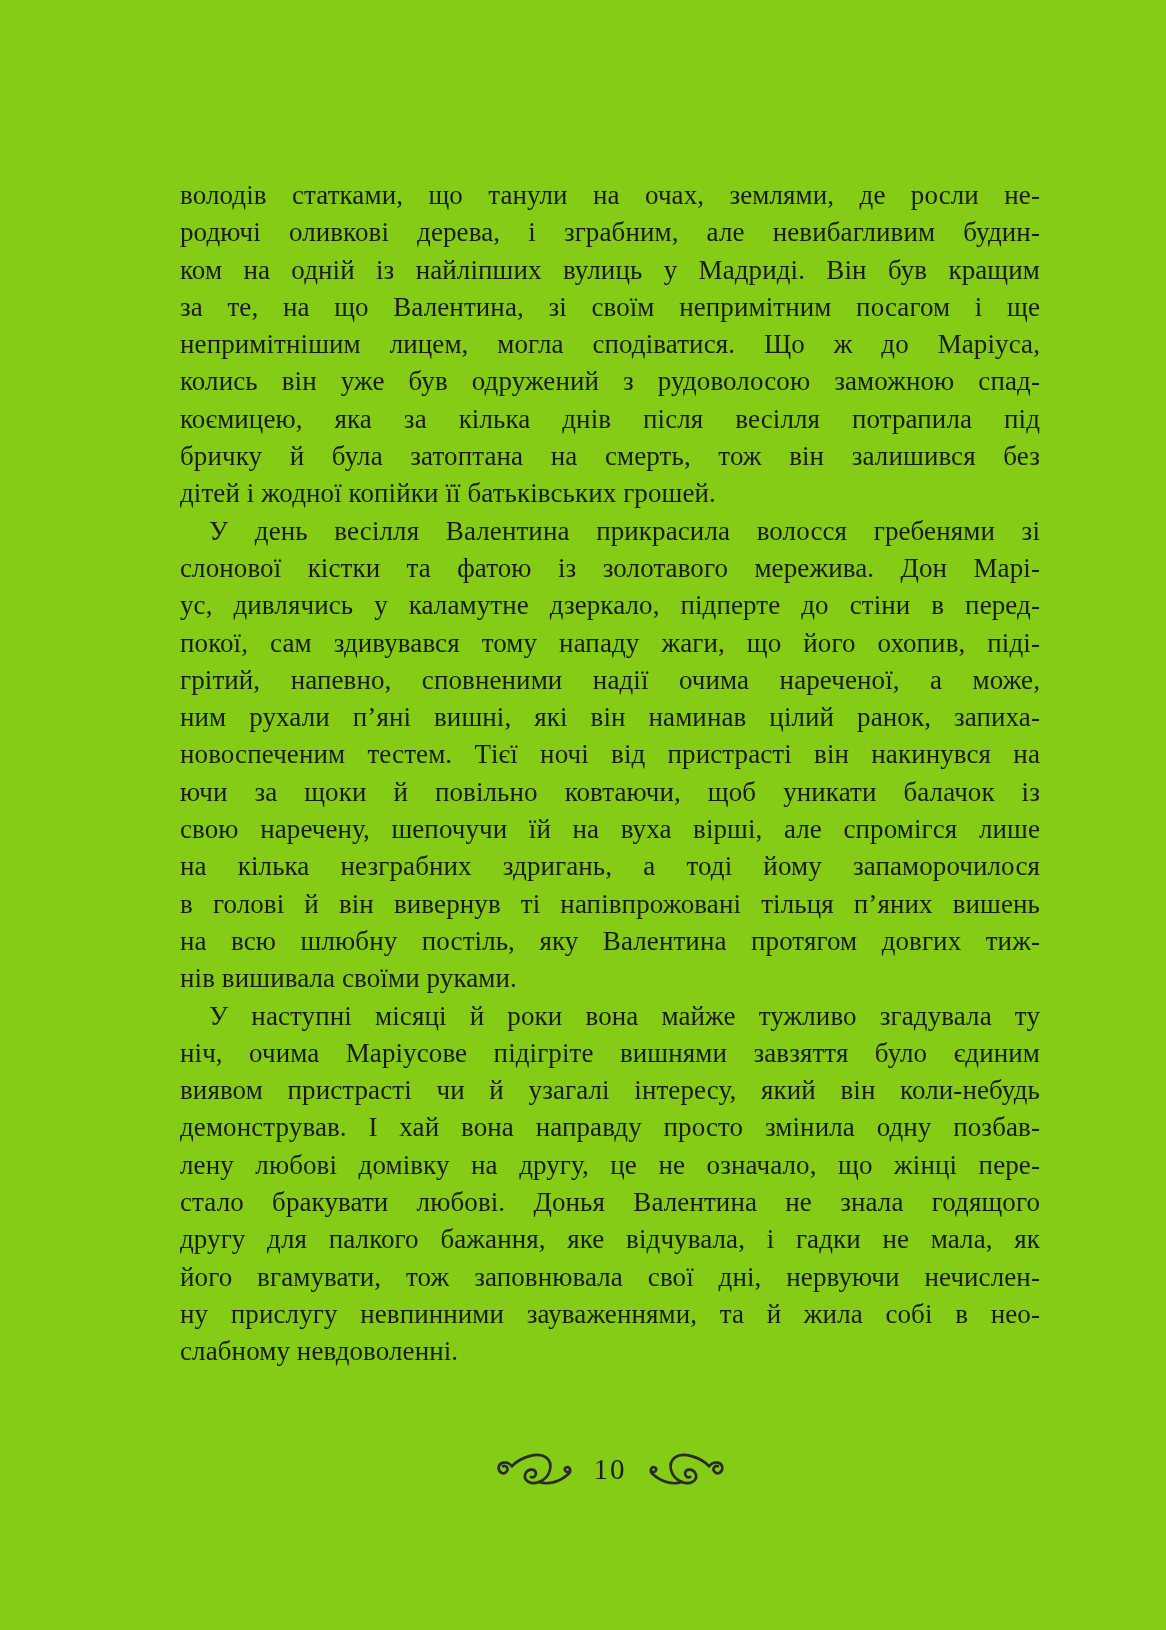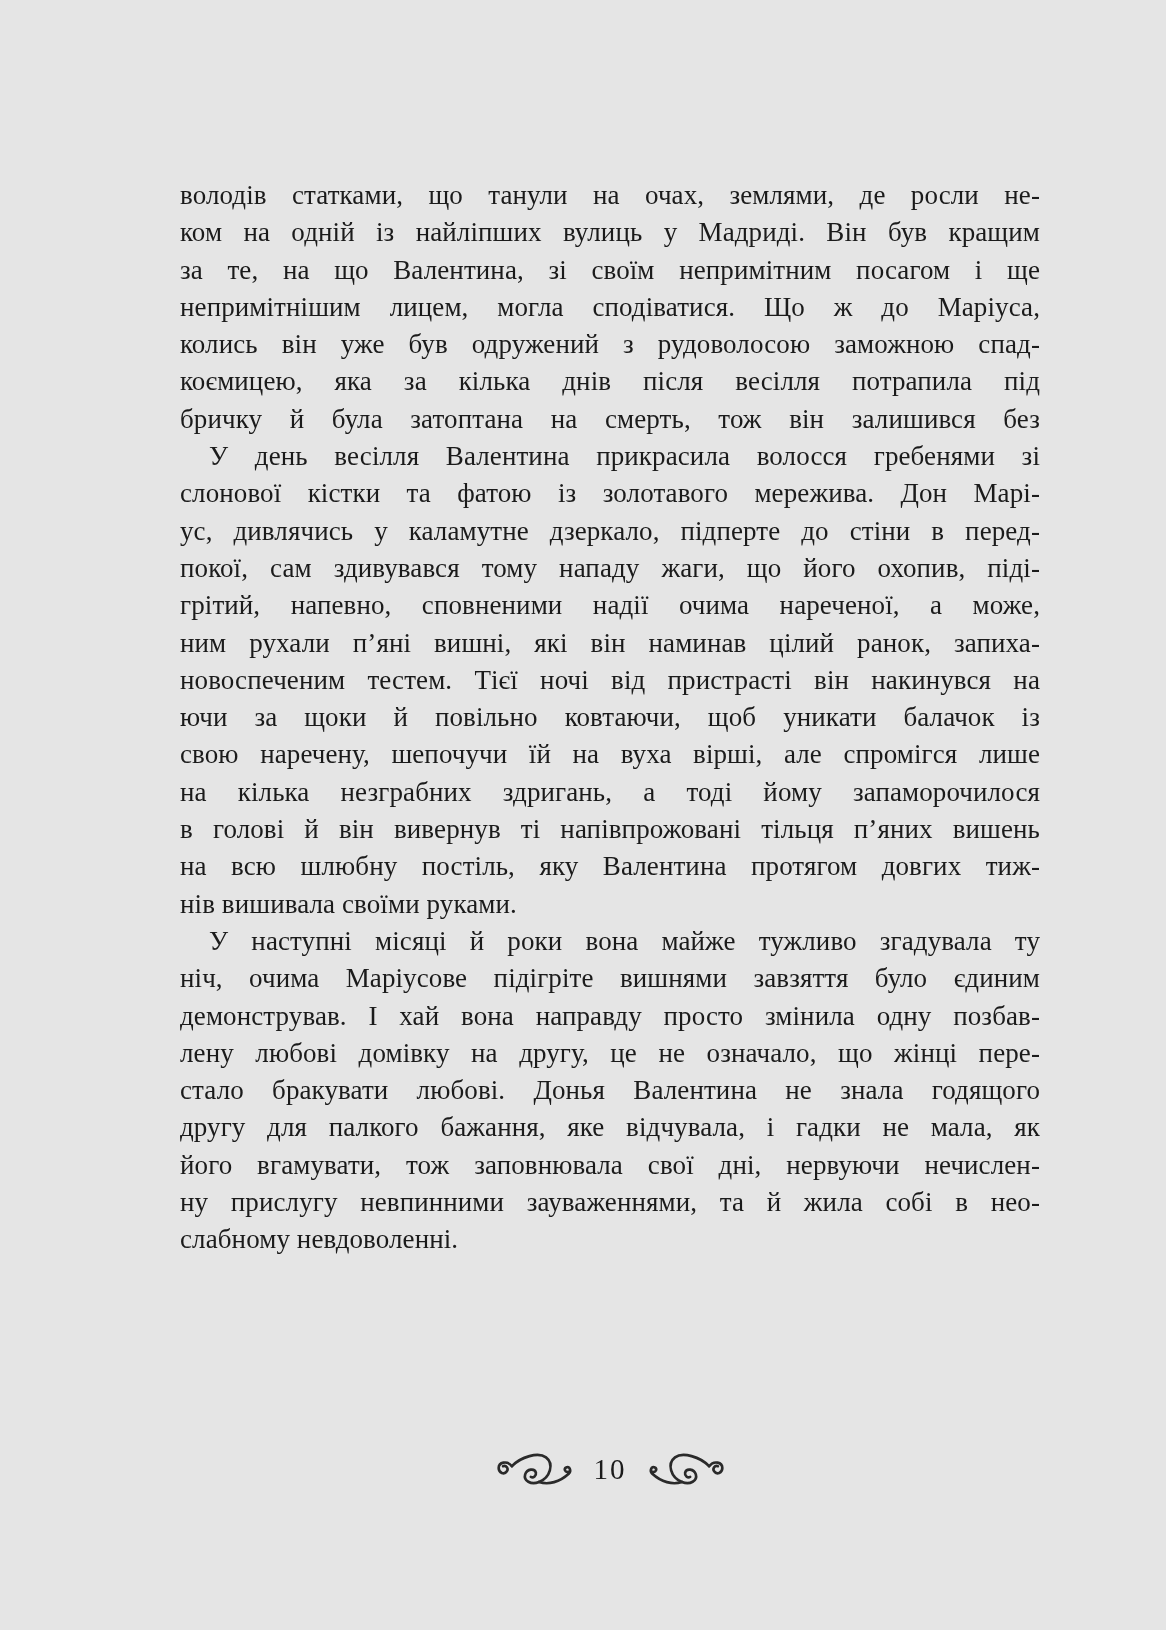--- a/index.html
+++ b/index.html
@@ -4,21 +4,21 @@
 <style>
   html, body {
     margin: 0;
     padding: 0;
     background: #ffffff;
   }
   .page {
     position: relative;
     width: 1166px;
     height: 1630px;
-    background: #e5e5e5;
+    background: #84cc16;
     font-family: "Liberation Serif", "DejaVu Serif", serif;
     color: #1b1b1b;
     overflow: hidden;
   }
   .text-block {
     position: absolute;
     left: 180px;
     top: 177px;
     width: 860px;
   }
@@ -68,26 +68,28 @@
 </style>
 </head>
 <body>
 
 <div class="page">
 
   <main class="text-block">
 
     <p class="para">
       <span class="line">володів статками, що танули на очах, землями, де росли не-</span>
+      <span class="line">родючі оливкові дерева, і зграбним, але невибагливим будин-</span>
       <span class="line">ком на одній із найліпших вулиць у Мадриді. Він був кращим</span>
       <span class="line">за те, на що Валентина, зі своїм непримітним посагом і ще</span>
       <span class="line">непримітнішим лицем, могла сподіватися. Що ж до Маріуса,</span>
       <span class="line">колись він уже був одружений з рудоволосою заможною спад-</span>
       <span class="line">коємицею, яка за кілька днів після весілля потрапила під</span>
       <span class="line">бричку й була затоптана на смерть, тож він залишився без</span>
+      <span class="line end">дітей і жодної копійки її батьківських грошей.</span>
     </p>
 
     <p class="para">
       <span class="line indent">У день весілля Валентина прикрасила волосся гребенями зі</span>
       <span class="line">слонової кістки та фатою із золотавого мережива. Дон Марі-</span>
       <span class="line">ус, дивлячись у каламутне дзеркало, підперте до стіни в перед-</span>
       <span class="line">покої, сам здивувався тому нападу жаги, що його охопив, піді-</span>
       <span class="line">грітий, напевно, сповненими надії очима нареченої, а може,</span>
       <span class="line">ним рухали п’яні вишні, які він наминав цілий ранок, запиха-</span>
       <span class="line">новоспеченим тестем. Тієї ночі від пристрасті він накинувся на</span>
@@ -95,20 +97,21 @@
       <span class="line">свою наречену, шепочучи їй на вуха вірші, але спромігся лише</span>
       <span class="line">на кілька незграбних здригань, а тоді йому запаморочилося</span>
       <span class="line">в голові й він вивернув ті напівпрожовані тільця п’яних вишень</span>
       <span class="line">на всю шлюбну постіль, яку Валентина протягом довгих тиж-</span>
       <span class="line end">нів вишивала своїми руками.</span>
     </p>
 
     <p class="para">
       <span class="line indent">У наступні місяці й роки вона майже тужливо згадувала ту</span>
       <span class="line">ніч, очима Маріусове підігріте вишнями завзяття було єдиним</span>
+      <span class="line">виявом пристрасті чи й узагалі інтересу, який він коли-небудь</span>
       <span class="line">демонстрував. І хай вона направду просто змінила одну позбав-</span>
       <span class="line">лену любові домівку на другу, це не означало, що жінці пере-</span>
       <span class="line">стало бракувати любові. Донья Валентина не знала годящого</span>
       <span class="line">другу для палкого бажання, яке відчувала, і гадки не мала, як</span>
       <span class="line">його вгамувати, тож заповнювала свої дні, нервуючи нечислен-</span>
       <span class="line">ну прислугу невпинними зауваженнями, та й жила собі в нео-</span>
       <span class="line end">слабному невдоволенні.</span>
     </p>
 
   </main>

